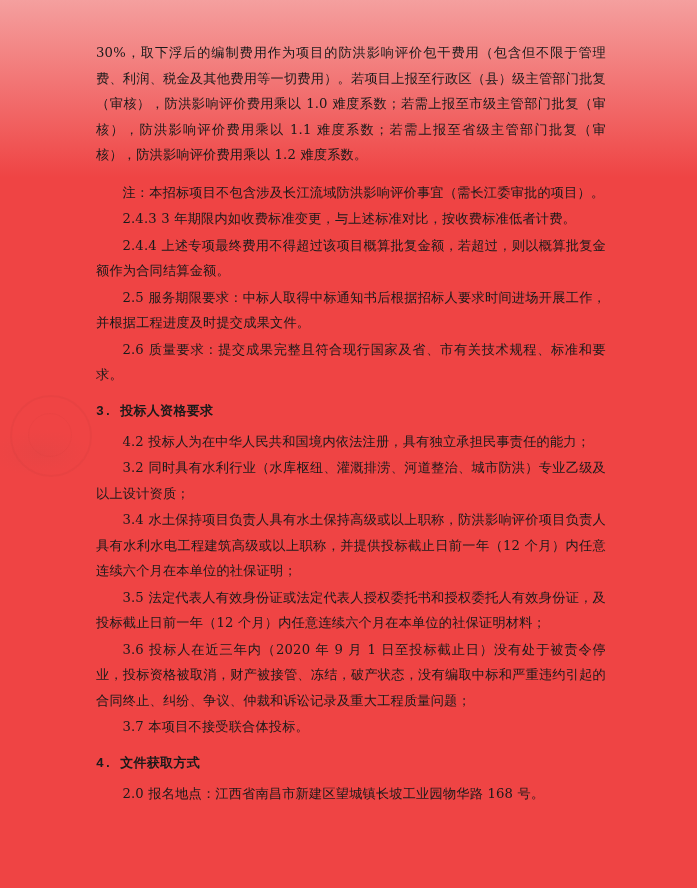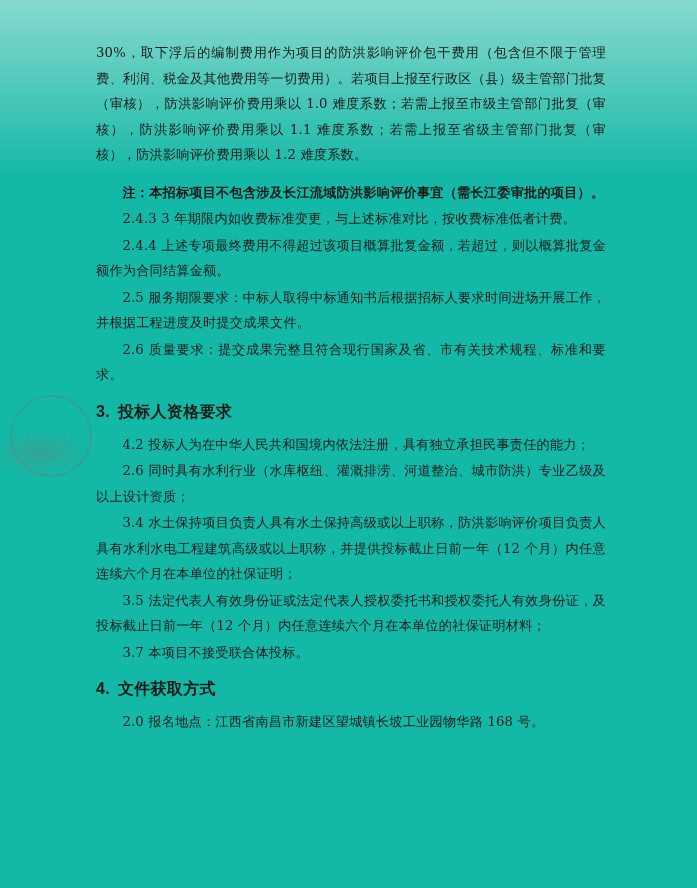--- a/index.html
+++ b/index.html
@@ -14,51 +14,51 @@
     color: #1a1a1a;
     position: relative;
     overflow: hidden;
   }
   .page {
     position: absolute;
     top: 0;
     left: 0;
     width: 697px;
     height: 888px;
-    background: #14b8a6;
+    background: #ef4444;
   }
   .content {
     position: absolute;
     left: 96px;
     top: 40px;
     width: 510px;
   }
   .para {
     font-size: 13.2px;
     line-height: 25.5px;
     text-align: justify;
     text-justify: inter-ideograph;
     margin: 0 0 1px 0;
     letter-spacing: 0.2px;
   }
   .indent {
     text-indent: 2em;
   }
   .heading {
-    font-size: 16px;
+    font-size: 13px;
     font-weight: bold;
-    font-family: Liberation Sans, sans-serif;
+    font-family: Liberation Mono, monospace;
     margin: 14px 0 9px 0;
     letter-spacing: 0.3px;
   }
   .heading .num {
     margin-right: 8px;
   }
   .bold {
-    font-weight: bold;
+    font-weight: normal;
     margin-top: 12px;
   }
   
   .seal {
     position: absolute;
     left: 10px;
     top: 395px;
     width: 78px;
     height: 78px;
     border-radius: 50%;
@@ -112,23 +112,24 @@
 
     <p class="para indent">2.5 服务期限要求：中标人取得中标通知书后根据招标人要求时间进场开展工作，并根据工程进度及时提交成果文件。</p>
 
     <p class="para indent">2.6 质量要求：提交成果完整且符合现行国家及省、市有关技术规程、标准和要求。</p>
 
     <h2 class="heading">
       <span class="num">3.</span><span>投标人资格要求</span>
     </h2>
 
     <p class="para indent">4.2 投标人为在中华人民共和国境内依法注册，具有独立承担民事责任的能力；</p>
-    <p class="para indent">2.6 同时具有水利行业（水库枢纽、灌溉排涝、河道整治、城市防洪）专业乙级及以上设计资质；</p>
+    <p class="para indent">3.2 同时具有水利行业（水库枢纽、灌溉排涝、河道整治、城市防洪）专业乙级及以上设计资质；</p>
     <p class="para indent">3.4 水土保持项目负责人具有水土保持高级或以上职称，防洪影响评价项目负责人具有水利水电工程建筑高级或以上职称，并提供投标截止日前一年（12 个月）内任意连续六个月在本单位的社保证明；</p>
     <p class="para indent">3.5 法定代表人有效身份证或法定代表人授权委托书和授权委托人有效身份证，及投标截止日前一年（12 个月）内任意连续六个月在本单位的社保证明材料；</p>
+    <p class="para indent">3.6 投标人在近三年内（2020 年 9 月 1 日至投标截止日）没有处于被责令停业，投标资格被取消，财产被接管、冻结，破产状态，没有编取中标和严重违约引起的合同终止、纠纷、争议、仲裁和诉讼记录及重大工程质量问题；</p>
     <p class="para indent">3.7 本项目不接受联合体投标。</p>
 
     <h2 class="heading">
       <span class="num">4.</span><span>文件获取方式</span>
     </h2>
 
     <p class="para indent">2.0 报名地点：江西省南昌市新建区望城镇长坡工业园物华路 168 号。</p>
 
   </div>
 </div>

